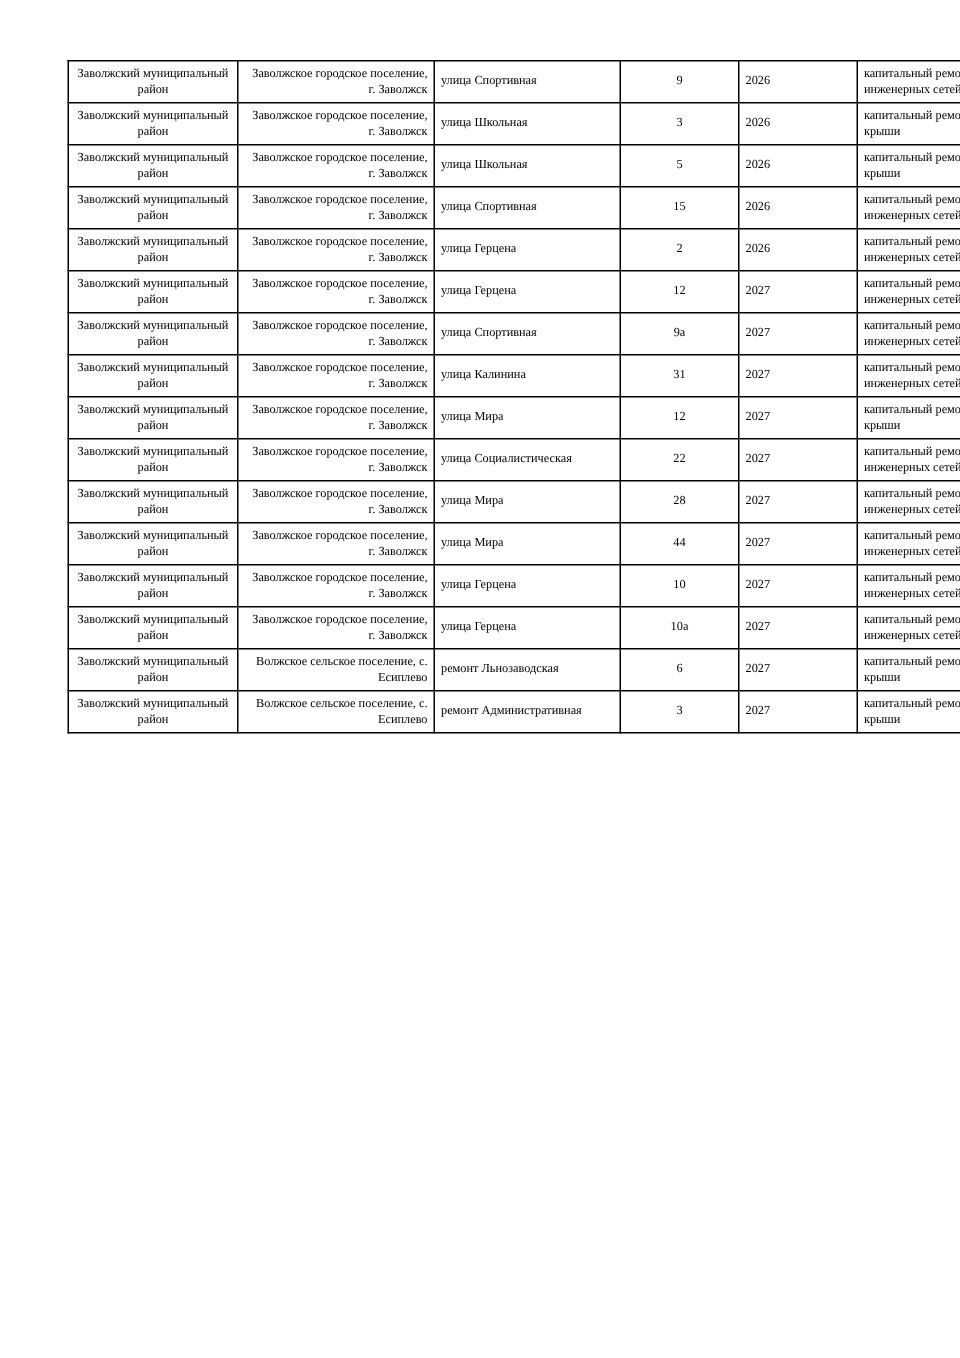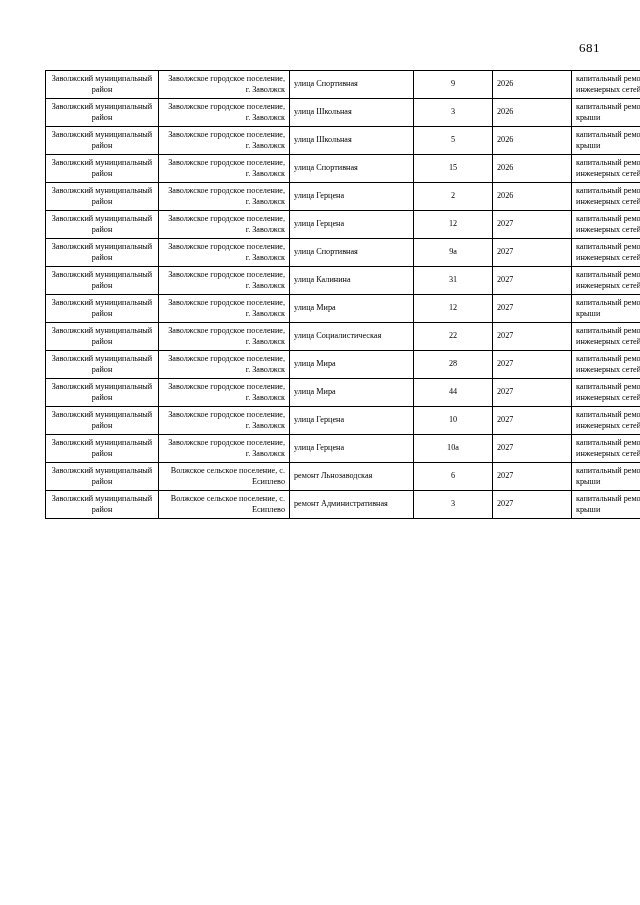--- a/index.html
+++ b/index.html
@@ -66,21 +66,20 @@
   td.c-work {
     width: 92px;
     text-align: left;
   }
 </style>
 </head>
 <body>
 
 <div class="page">
 
-  <div class="page-number">681</div>
 
   <table class="reg-table">
     <tbody>
         <tr>
           <td class="c-district">Заволжский муниципальный район</td>
           <td class="c-settlement">Заволжское городское поселение, г. Заволжск</td>
           <td class="c-street">улица Спортивная</td>
           <td class="c-house">9</td>
           <td class="c-year">2026</td>
           <td class="c-work">капитальный ремонт инженерных сетей</td>

